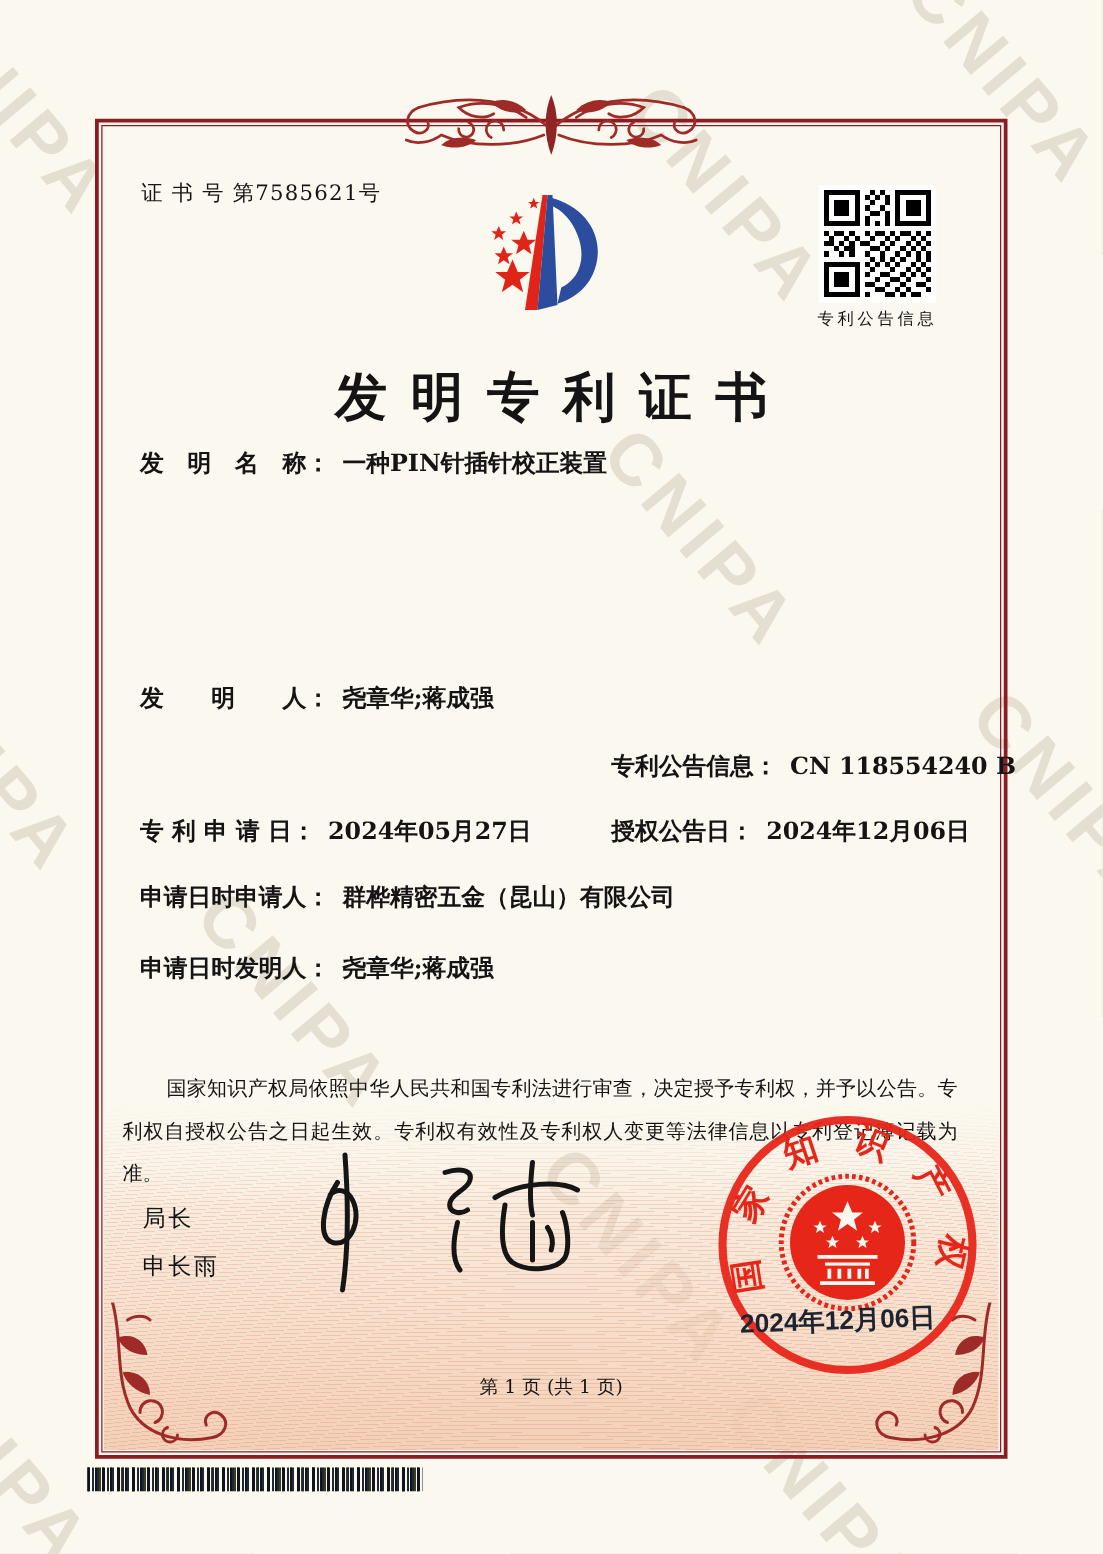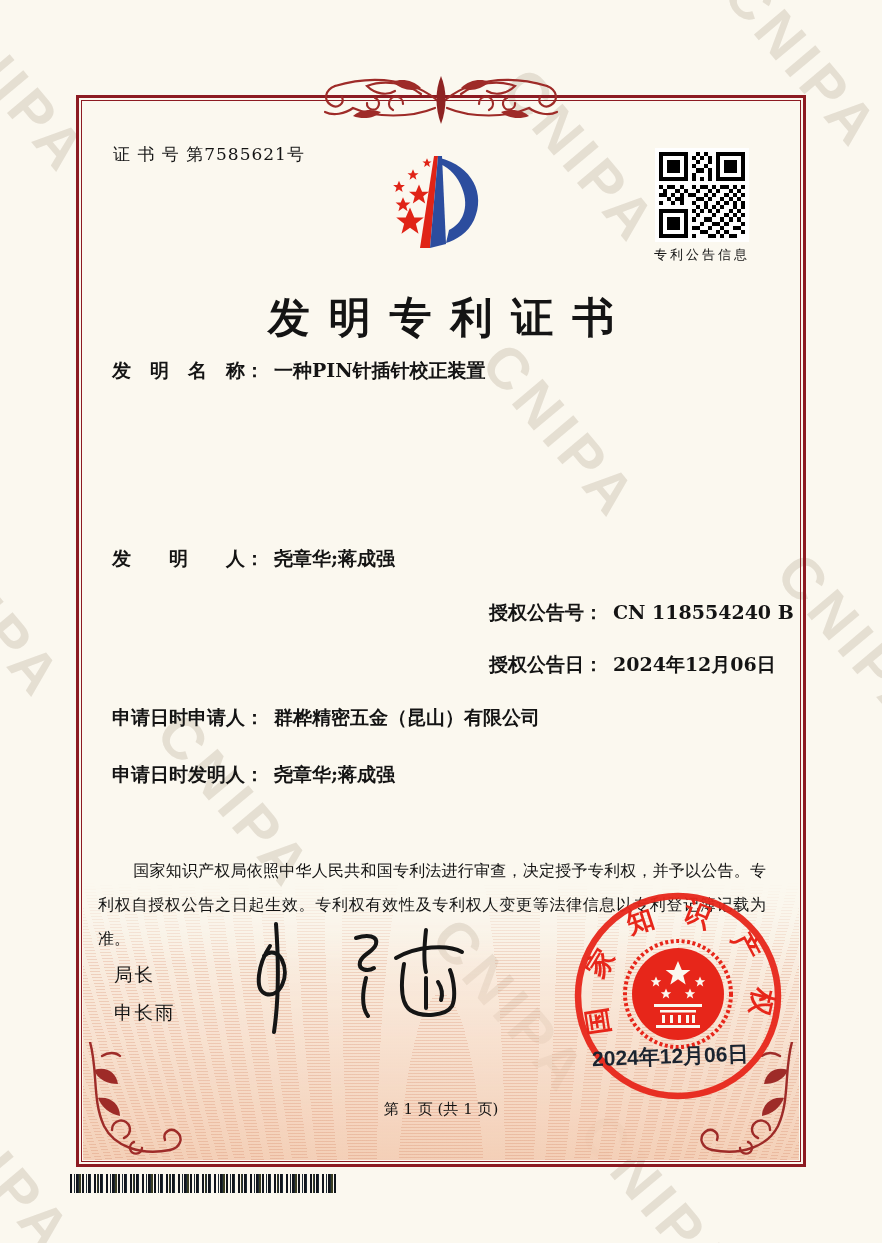--- a/index.html
+++ b/index.html
@@ -157,21 +157,24 @@
 
   <div class="title">发明专利证书</div>
 
   <div class="field-row" style="top:358px">
     <span class="f-label">发　明　名　称：</span><span class="f-value">一种PIN针插针校正装置</span>
   </div>
   <div class="field-row" style="top:546px">
     <span class="f-label">发　　明　　人：</span><span class="f-value">尧章华;蒋成强</span>
   </div>
   <div class="field-row rcol" style="top:600px">
-    <span class="f-label">授权公告号：</span><span class="f-value">CN 118554240 B</span>
+    <span class="f-label">专利公告信息：</span><span class="f-value">CN 118554240 B</span>
+  </div>
+  <div class="field-row" style="top:652px">
+    <span class="f-label">专 利 申 请 日：</span><span class="f-value">2024年05月27日</span>
   </div>
   <div class="field-row rcol" style="top:652px">
     <span class="f-label">授权公告日：</span><span class="f-value">2024年12月06日</span>
   </div>
   <div class="field-row" style="top:705px">
     <span class="f-label">申请日时申请人：</span><span class="f-value">群桦精密五金（昆山）有限公司</span>
   </div>
   <div class="field-row" style="top:762px">
     <span class="f-label">申请日时发明人：</span><span class="f-value">尧章华;蒋成强</span>
   </div>

